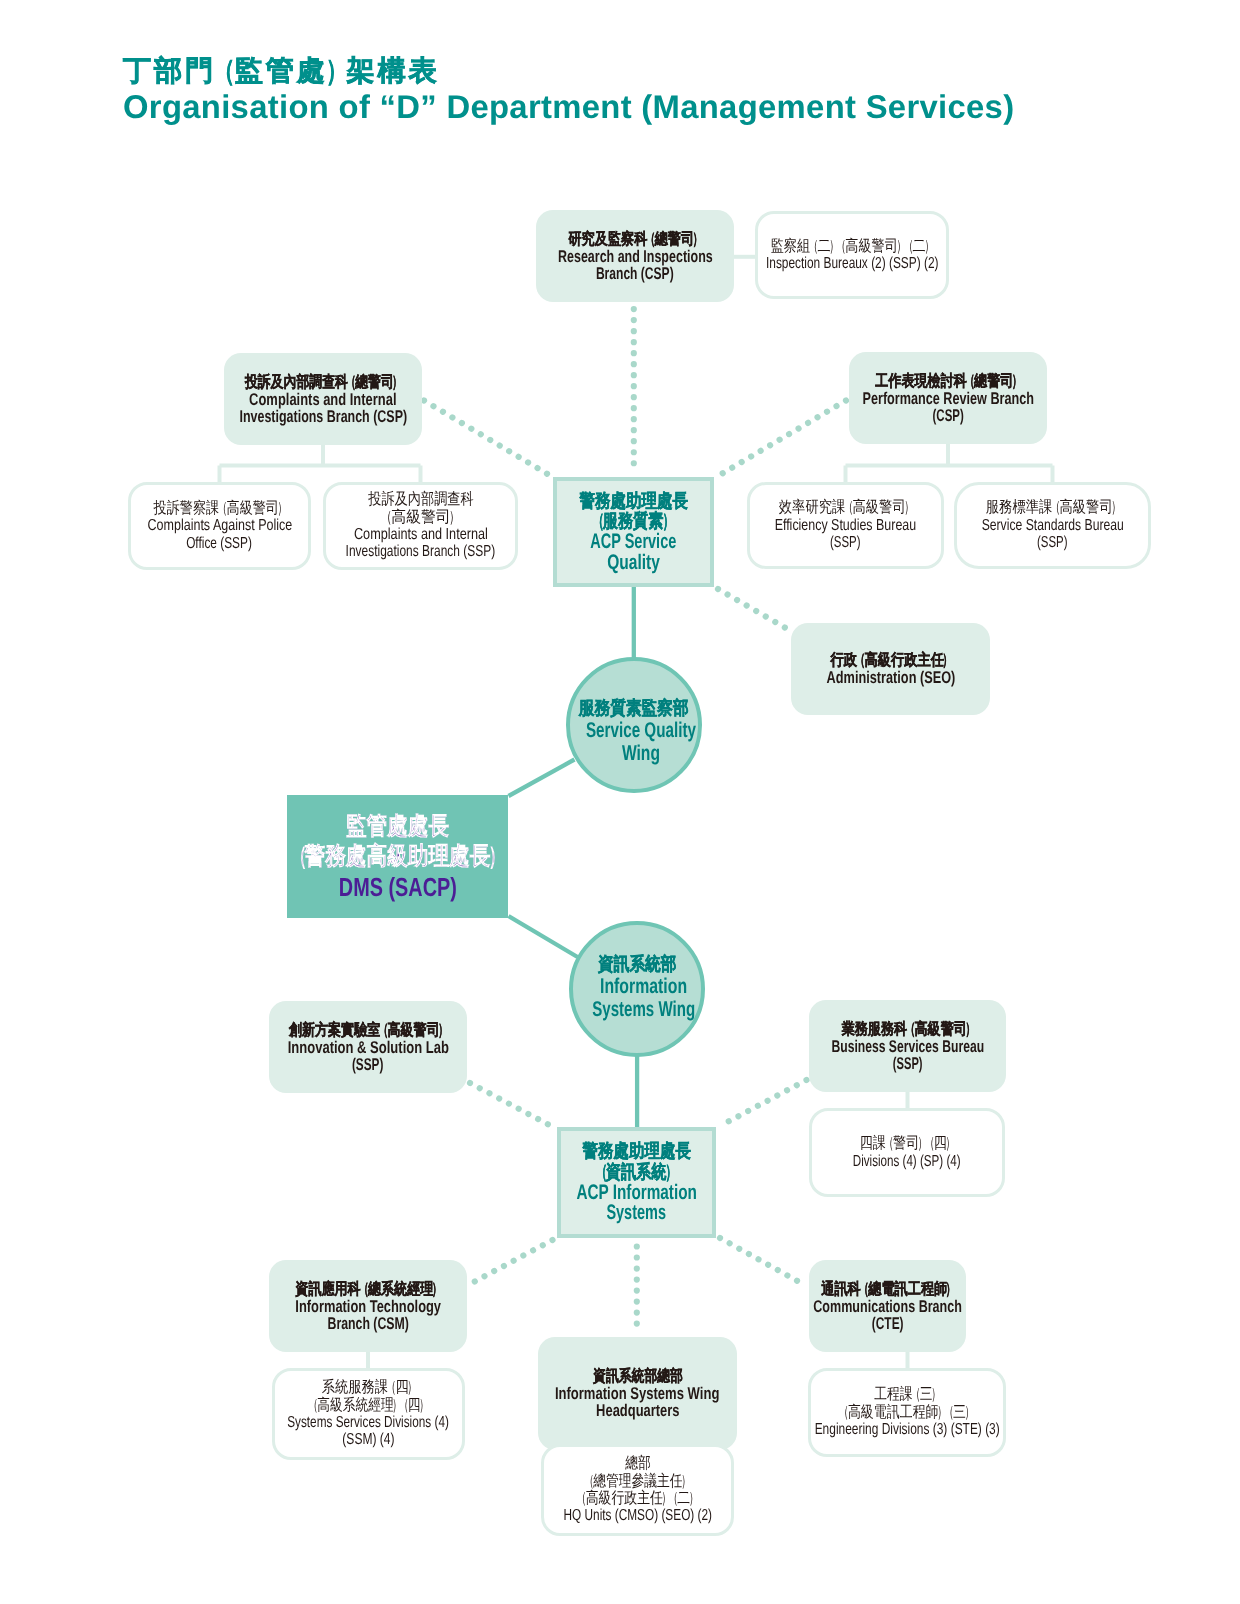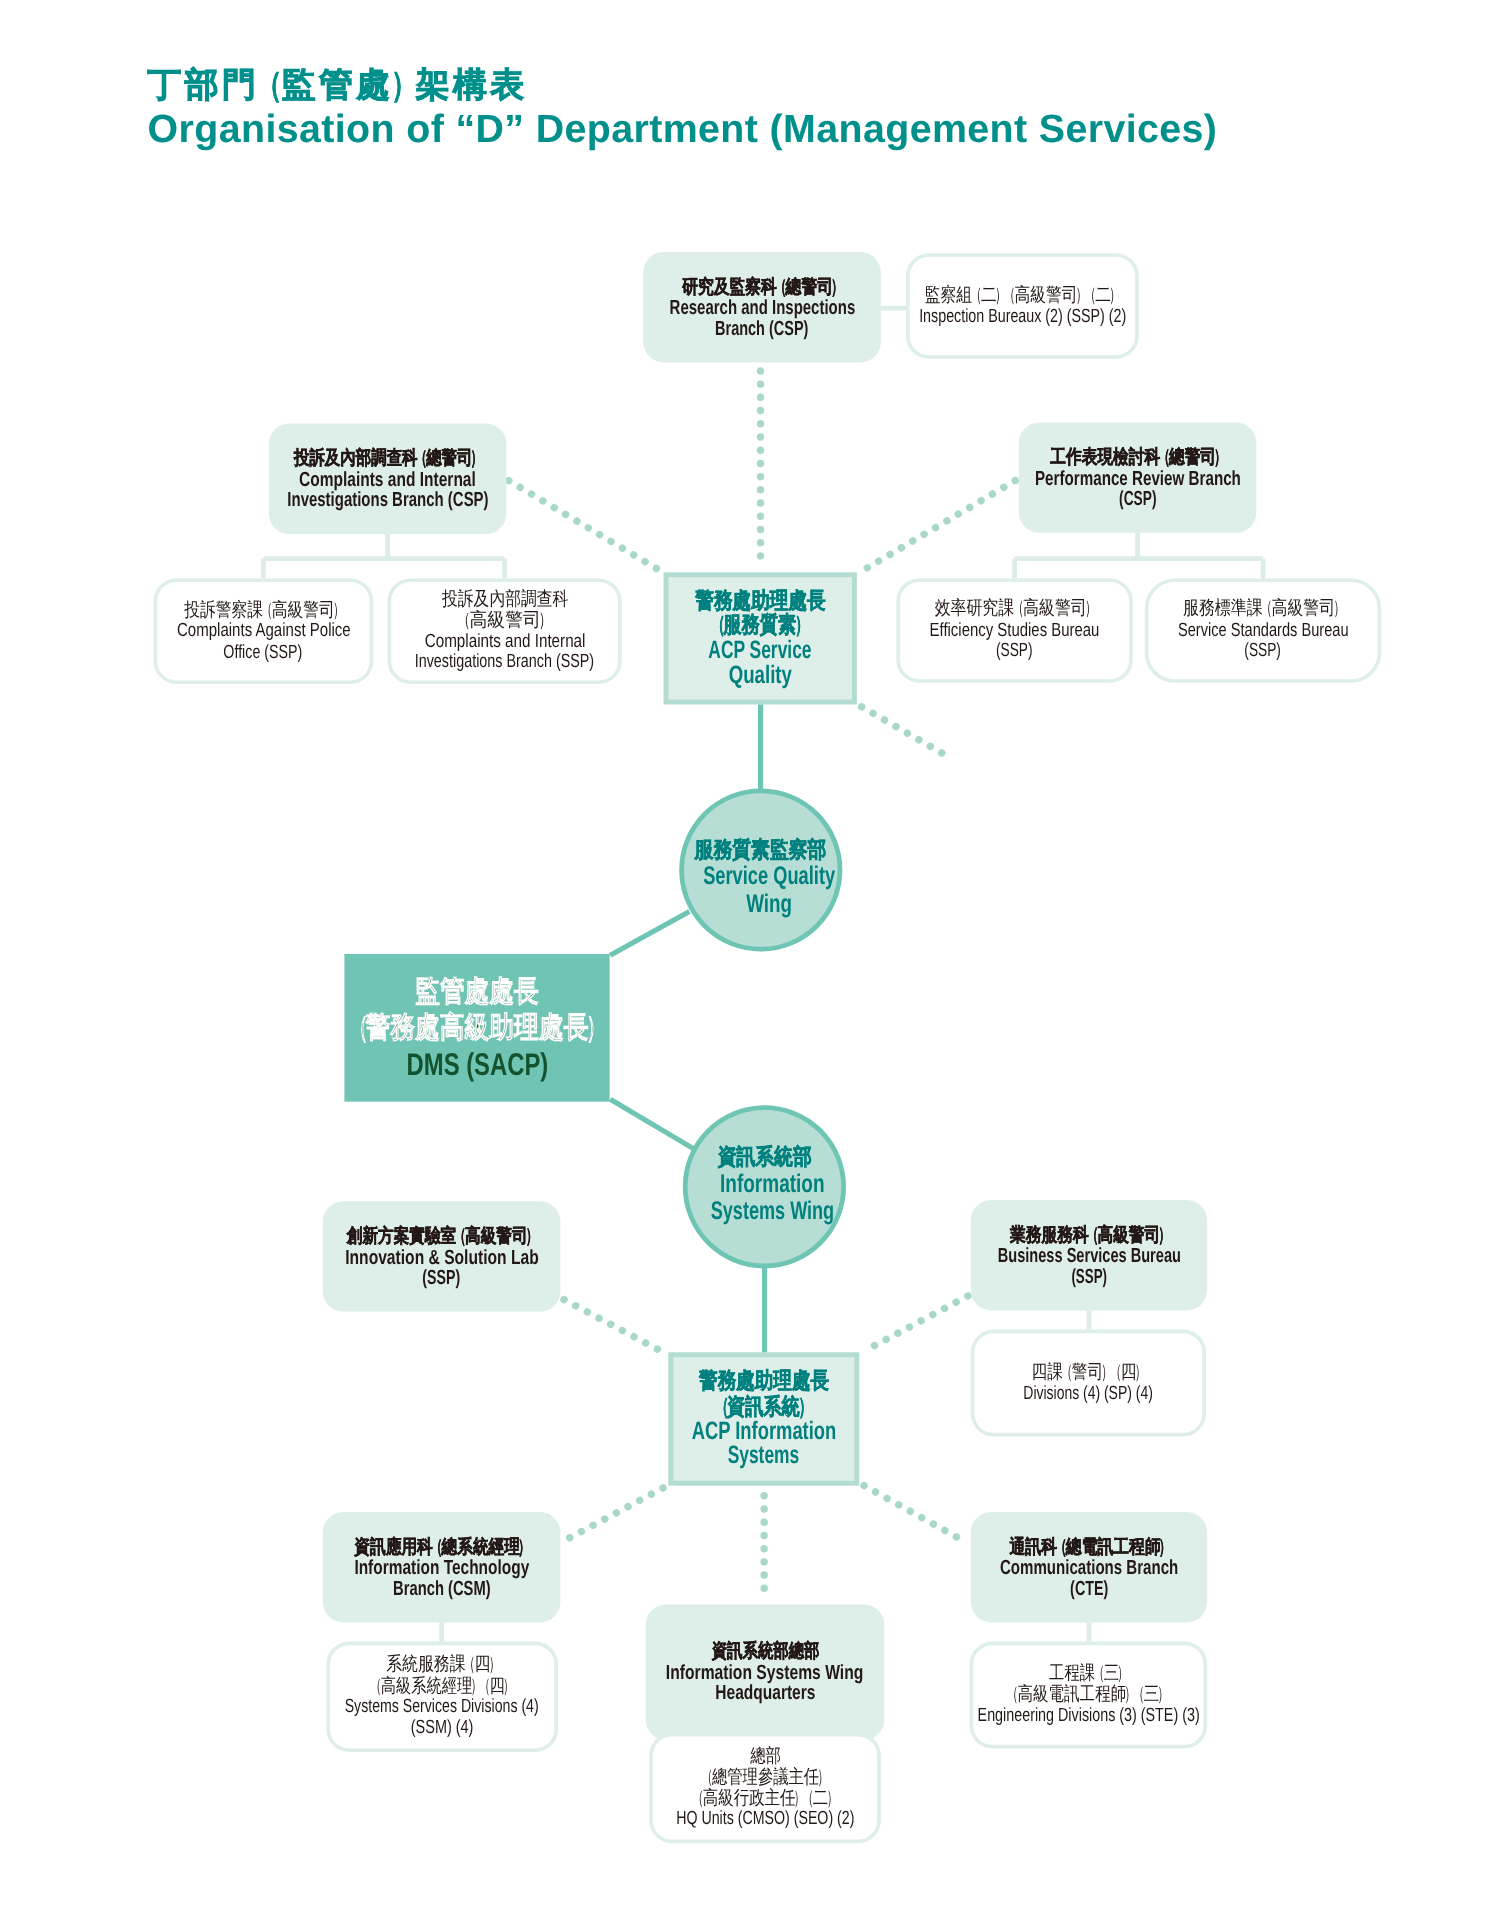--- a/index.html
+++ b/index.html
@@ -30,21 +30,21 @@
   .v-filled .en{font-size:17.0px;font-weight:700;line-height:17.0px;}
   .v-outline .inner{color:#231815;}
   .v-outline .zh{font-size:16.0px;font-weight:400;line-height:17.4px;}
   .v-outline .en{font-size:15.9px;font-weight:400;line-height:17.4px;}
   .v-acp .inner{color:#00807E;}
   .v-acp .zh{font-size:18.8px;font-weight:700;line-height:20.6px;-webkit-text-stroke:0.45px #00807E;}
   .v-acp .en{font-size:21.0px;font-weight:700;line-height:20.6px;}
   .v-circle .inner{color:#00807E;}
   .v-circle .zh{font-size:18.5px;font-weight:700;line-height:23.0px;-webkit-text-stroke:0.45px #00807E;}
   .v-circle .en{font-size:21.3px;font-weight:700;line-height:23.0px;margin-left:13px;}
-  .v-primary .inner{color:#14532d;}
+  .v-primary .inner{color:#4c1d95;}
   .v-primary .zh{font-size:24.6px;font-weight:700;line-height:30.0px;-webkit-text-stroke:0.55px #ffffff;}
   .v-primary .en{font-size:26.2px;font-weight:700;line-height:30.0px;}
 </style>
 </head>
 <body>
 
 <div id="stage">
   <div class="titleblock">
     <div class="title-zh">丁部門<i class="pp">（</i>監管處<i class="pp">）</i>架構表</div>
     <div class="title-en">Organisation of “D” Department (Management Services)</div>
@@ -196,20 +196,30 @@
           <span style="transform:scaleX(0.8083)"><i class="pp">（</i>服務質素<i class="pp">）</i></span>
         </span>
         <span class="ln en">
           <span style="transform:scaleX(0.6906)">ACP Service</span>
         </span>
         <span class="ln en">
           <span style="transform:scaleX(0.7389)">Quality</span>
         </span>
       </div>
     </div>
+    <div class="node v-filled" style="left:791px;top:623px;width:199px;height:92px;">
+      <div class="inner" style="">
+        <span class="ln zh">
+          <span style="transform:scaleX(0.8292)">行政<i class="pp">（</i>高級行政主任<i class="pp">）</i></span>
+        </span>
+        <span class="ln en">
+          <span style="transform:scaleX(0.7487)">Administration (SEO)</span>
+        </span>
+      </div>
+    </div>
     <div class="node v-circle" style="left:566px;top:657px;width:136px;height:136px;">
       <div class="inner" style="margin-top:10px;">
         <span class="ln zh">
           <span style="transform:scaleX(0.8486)">服務質素監察部</span>
         </span>
         <span class="ln en">
           <span style="transform:scaleX(0.7147)">Service Quality</span>
         </span>
         <span class="ln en">
           <span style="transform:scaleX(0.7347)">Wing</span>
@@ -345,21 +355,21 @@
           <span style="transform:scaleX(0.7966)"><i class="pp">（</i>總管理參議主任<i class="pp">）</i></span>
         </span>
         <span class="ln zh">
           <span style="transform:scaleX(0.8049)"><i class="pp">（</i>高級行政主任<i class="pp">）</i><i class="pp">（</i>二<i class="pp">）</i></span>
         </span>
         <span class="ln en">
           <span style="transform:scaleX(0.7444)">HQ Units (CMSO) (SEO) (2)</span>
         </span>
       </div>
     </div>
-    <div class="node v-filled" style="left:809px;top:1260px;width:197px;height:92px;">
+    <div class="node v-filled" style="left:809px;top:1260px;width:157px;height:92px;">
       <div class="inner" style="">
         <span class="ln zh">
           <span style="transform:scaleX(0.8239)">通訊科<i class="pp">（</i>總電訊工程師<i class="pp">）</i></span>
         </span>
         <span class="ln en">
           <span style="transform:scaleX(0.7386)">Communications Branch</span>
         </span>
         <span class="ln en">
           <span style="transform:scaleX(0.7016)">(CTE)</span>
         </span>

